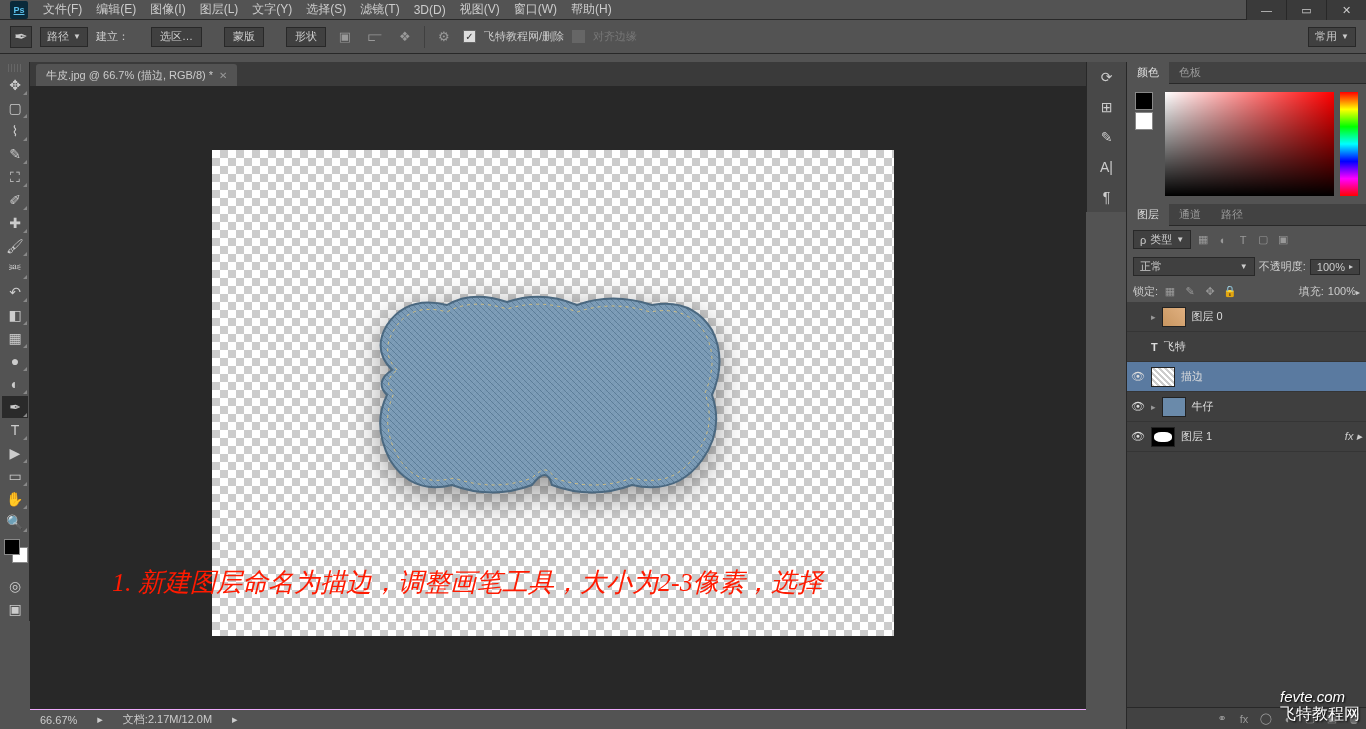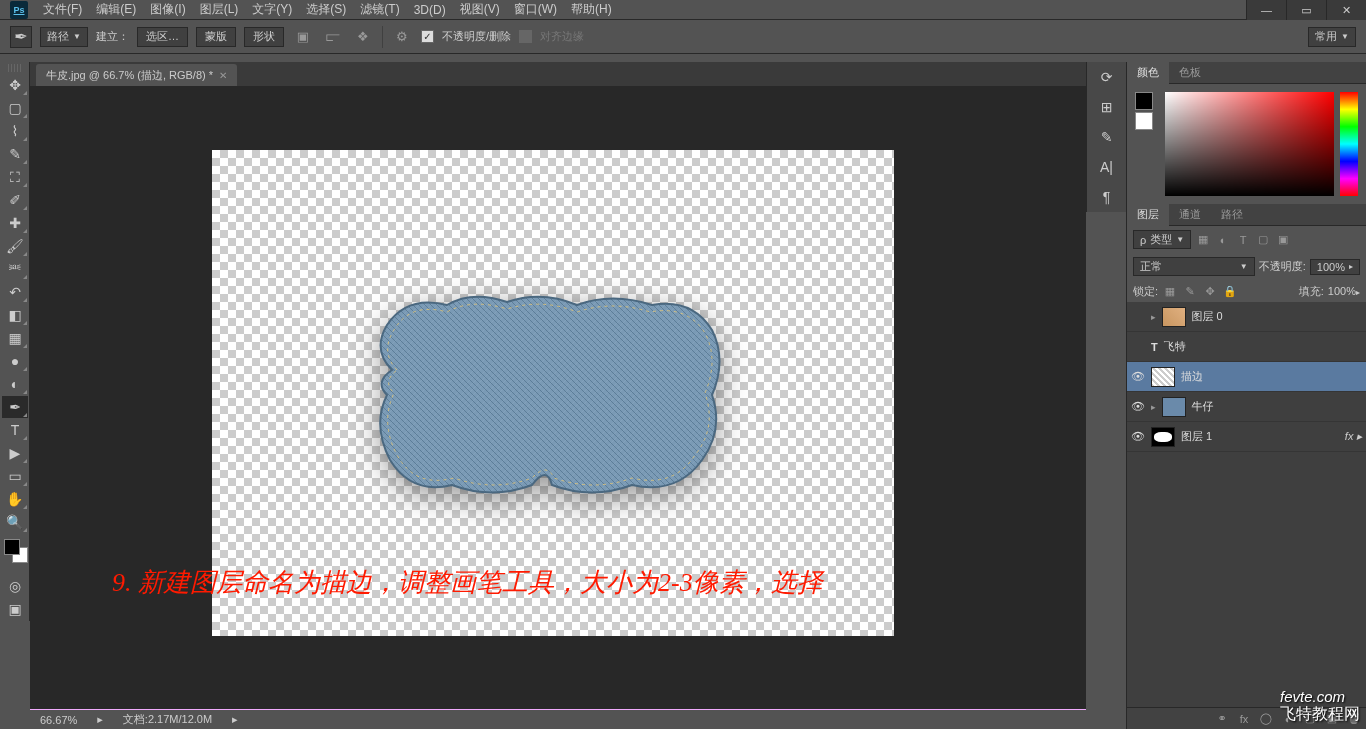--- a/index.html
+++ b/index.html
@@ -10,21 +10,21 @@
 .ps-logo { width: 18px; height: 18px; background: #0a2a3a; color: #5bc0eb; font-size: 9px; font-weight: bold; display: flex; align-items: center; justify-content: center; border-radius: 2px; margin-right: 15px; text-decoration: underline; }
 .menu-item { color: #ccc; font-size: 12px; margin-right: 14px; cursor: default; }
 .window-controls { position: absolute; right: 0; top: 0; display: flex; }
 .win-btn { width: 40px; height: 20px; background: #3a3a3a; display: flex; align-items: center; justify-content: center; color: #ccc; font-size: 11px; border-left: 1px solid #282828; }
 
 
 .optionsbar { height: 34px; background: #535353; border-bottom: 1px solid #282828; display: flex; align-items: center; padding: 0 10px; gap: 8px; }
 .tool-preset { width: 22px; height: 22px; background: #404040; border: 1px solid #282828; display: flex; align-items: center; justify-content: center; }
 .opt-dropdown { height: 20px; background: #404040; border: 1px solid #282828; color: #ccc; font-size: 11px; padding: 0 6px; display: flex; align-items: center; gap: 4px; }
 .opt-label { color: #ccc; font-size: 11px; }
-.opt-btn { height: 20px; padding: 0 8px; background: #404040; border: 1px solid #282828; color: #ccc; font-size: 11px; display: flex; align-items: center; }
+.opt-btn { height: 20px; padding: 0 8px; background: #404040; border: 1px solid #282828; color: #ccc; font-size: 11px; display: flex; align-items: center; margin-left: 14px; }
 .opt-icon { width: 22px; height: 20px; display: flex; align-items: center; justify-content: center; color: #999; font-size: 13px; }
 .checkbox { width: 13px; height: 13px; background: #ddd; border: 1px solid #666; display: flex; align-items: center; justify-content: center; font-size: 10px; color: #333; }
 .vdiv { width: 1px; height: 22px; background: #404040; }
 
 
 .toolbar { position: absolute; left: 0; top: 62px; width: 30px; background: #535353; border-right: 1px solid #282828; }
 .toolbar-grip { height: 8px; background: repeating-linear-gradient(90deg, #666 0 1px, transparent 1px 3px); margin: 2px 8px; }
 .tool { width: 26px; height: 22px; margin: 1px 2px; display: flex; align-items: center; justify-content: center; color: #ccc; font-size: 14px; position: relative; }
 .tool.active { background: #2a2a2a; }
 .tool::after { content: ''; position: absolute; right: 1px; bottom: 1px; border: 2px solid transparent; border-right-color: #888; border-bottom-color: #888; }
@@ -124,21 +124,21 @@
   <span class="opt-label">建立：</span>
   <div class="opt-btn">选区…</div>
   <div class="opt-btn">蒙版</div>
   <div class="opt-btn">形状</div>
   <div class="opt-icon">▣</div>
   <div class="opt-icon">⫍</div>
   <div class="opt-icon">❖</div>
   <div class="vdiv"></div>
   <div class="opt-icon">⚙</div>
   <div class="checkbox">✓</div>
-  <span class="opt-label">不透明度/删除</span>
+  <span class="opt-label">飞特教程网/删除</span>
   <div class="checkbox" style="background:#666"></div>
   <span class="opt-label" style="color:#777">对齐边缘</span>
   <div style="margin-left:auto" class="opt-dropdown">
       <span>常用</span>
       <span class="dd-arrow">▼</span>
     </div>
 </div>
 
 <div class="toolbar">
   <div class="toolbar-grip"></div>
@@ -184,21 +184,21 @@
         <pattern id="denim" patternUnits="userSpaceOnUse" width="6" height="6">
           <rect width="6" height="6" fill="#7a9ab5"></rect>
           <line x1="0" y1="0" x2="6" y2="6" stroke="#5c7d98" stroke-width="1"></line>
           <line x1="0" y1="6" x2="6" y2="0" stroke="#8ba9c0" stroke-width="0.5"></line>
         </pattern>
       </defs>
       <path d="M 30 80 Q 10 60 25 35 Q 45 5 85 15 Q 110 0 145 12 Q 180 0 215 15 Q 250 2 290 15 Q 330 8 350 40 Q 365 70 350 105 Q 362 140 340 170 Q 315 205 270 195 Q 230 210 190 195 Q 185 175 170 195 Q 130 210 90 195 Q 50 205 28 170 Q 10 135 25 105 Q 12 92 30 80 Z" fill="url(#denim)" stroke="#4a6880" stroke-width="2"></path>
       <path d="M 35 80 Q 18 62 32 40 Q 48 12 85 22 Q 110 8 145 19 Q 180 8 215 22 Q 250 10 288 22 Q 325 15 343 43 Q 357 70 343 103 Q 355 138 333 165 Q 312 198 270 188 Q 232 202 192 188 Q 185 172 170 188 Q 132 202 92 188 Q 53 198 35 165 Q 18 133 32 103 Q 20 92 35 80 Z" fill="none" stroke="#d4c080" stroke-width="1" stroke-dasharray="3 4"></path>
     </svg>
   </div>
-  <div class="annotation ann1">9. 新建图层命名为描边，调整画笔工具，大小为2-3像素，选择</div>
+  <div class="annotation ann1">1. 新建图层命名为描边，调整画笔工具，大小为2-3像素，选择</div>
 </div>
 
 <div class="statusbar">
   <span>66.67%</span>
   <span>▸</span>
   <span>文档:2.17M/12.0M</span>
   <span>▸</span>
 </div>
 
 <div class="right-icons">

